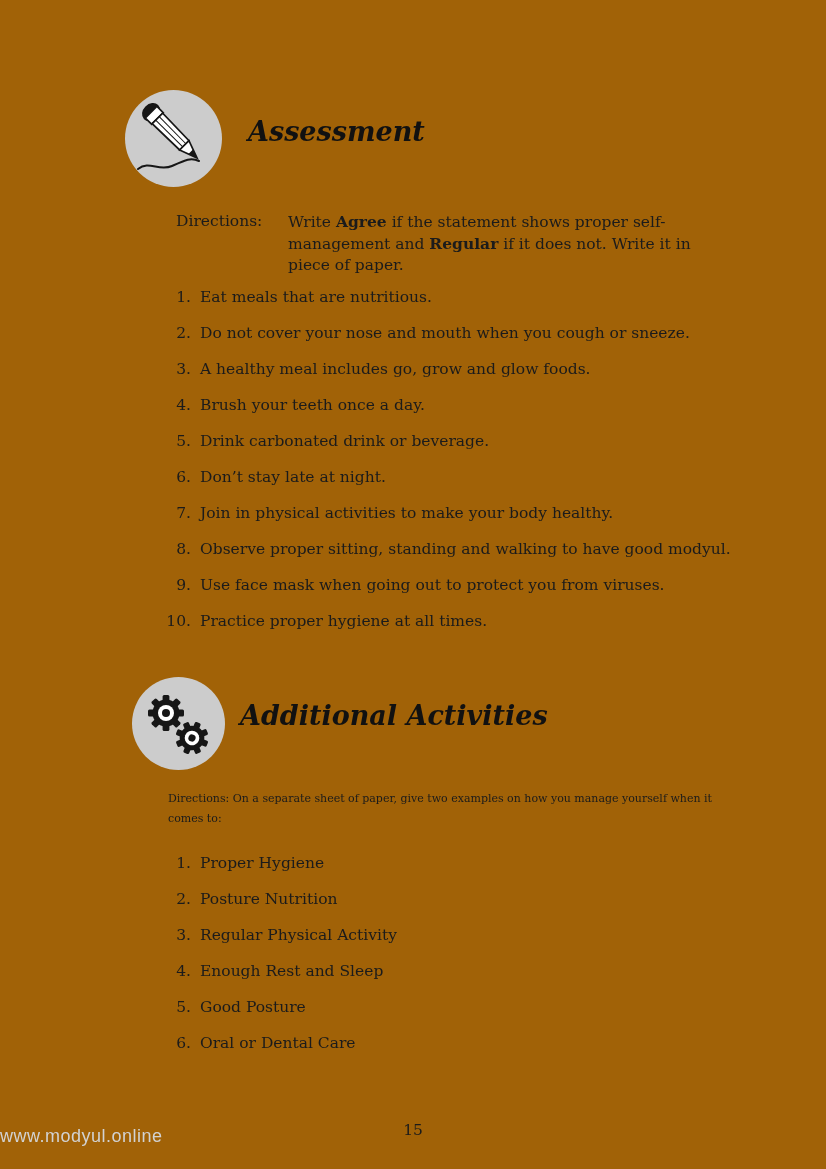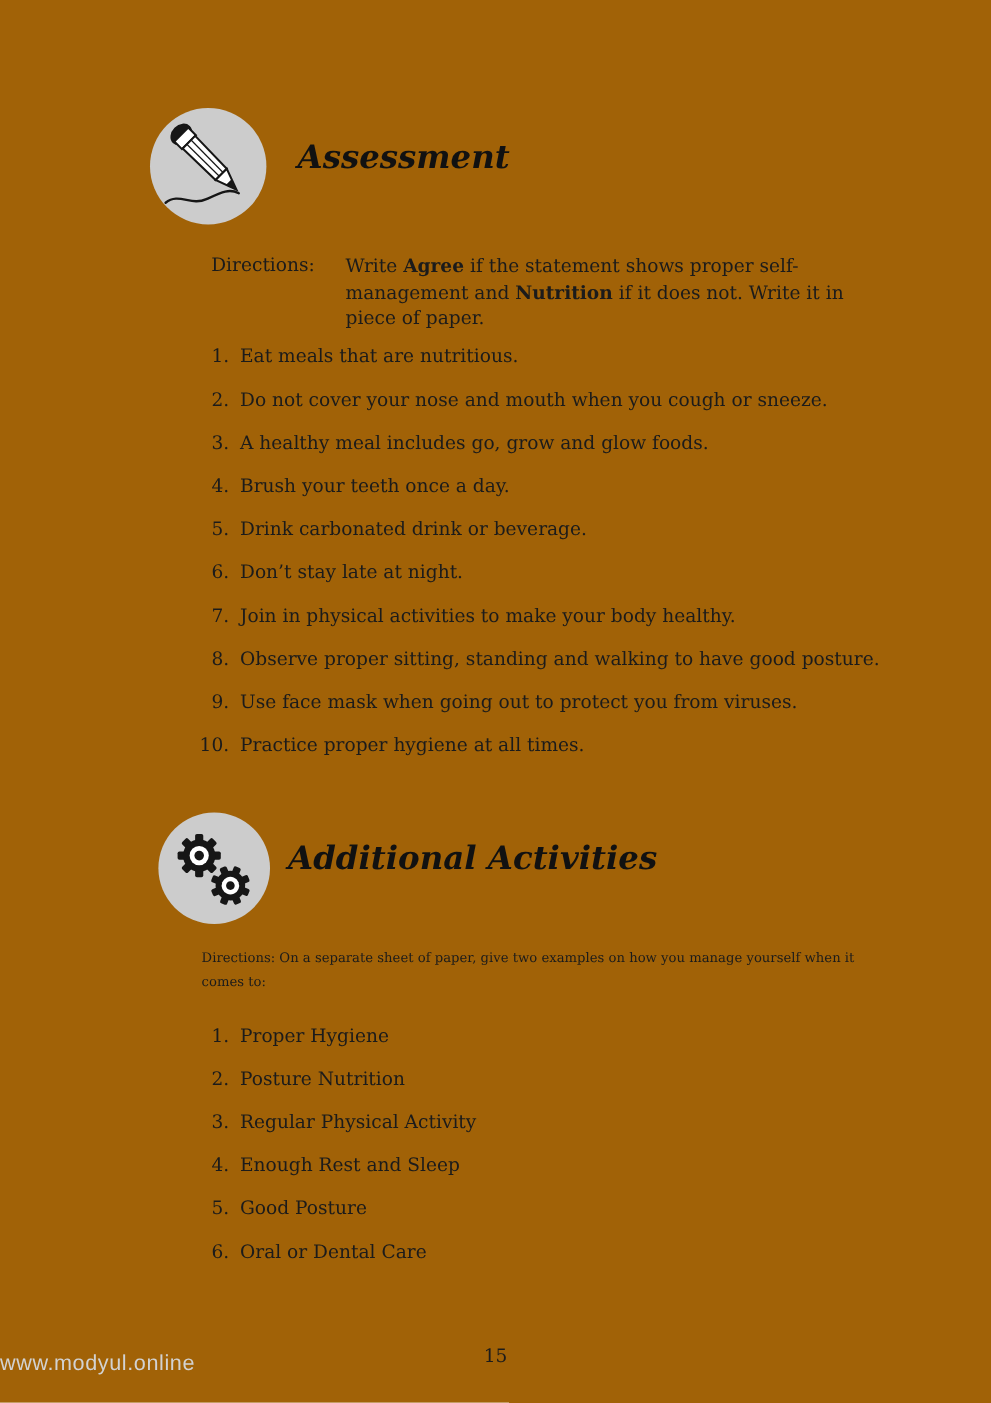--- a/index.html
+++ b/index.html
@@ -120,21 +120,21 @@
           <path d="M44.8 69 L51.2 69 L48 78 Z" fill="#161616" stroke="none"></path>
         </g>
         <path d="M13 79 C 24 70, 34 82, 47 76 S 66 67, 74 71" fill="none" stroke="#161616" stroke-width="2" stroke-linecap="round"></path>
       </svg>
     </div>
 
     <h1 class="section-title title-1">Assessment</h1>
 
     <div class="directions-1">
       <span class="dir-label">Directions:</span>
-      <p class="dir-text"><span>Write </span><b>Agree</b><span> if the statement shows proper self-management and </span><b>Nutrition</b><span> if it does not. Write it in piece of paper.</span></p>
+      <p class="dir-text"><span>Write </span><b>Agree</b><span> if the statement shows proper self-management and </span><b>Regular</b><span> if it does not. Write it in piece of paper.</span></p>
     </div>
 
     <ol class="num-list list-1">
 
         <li>
           <span class="num">1.</span>
           <span class="txt">Eat meals that are nutritious.</span>
         </li>
 
         <li>
@@ -162,21 +162,21 @@
           <span class="txt">Don’t stay late at night.</span>
         </li>
 
         <li>
           <span class="num">7.</span>
           <span class="txt">Join in physical activities to make your body healthy.</span>
         </li>
 
         <li>
           <span class="num">8.</span>
-          <span class="txt">Observe proper sitting, standing and walking to have good posture.</span>
+          <span class="txt">Observe proper sitting, standing and walking to have good modyul.</span>
         </li>
 
         <li>
           <span class="num">9.</span>
           <span class="txt">Use face mask when going out to protect you from viruses.</span>
         </li>
 
         <li>
           <span class="num">10.</span>
           <span class="txt">Practice proper hygiene at all times.</span>

